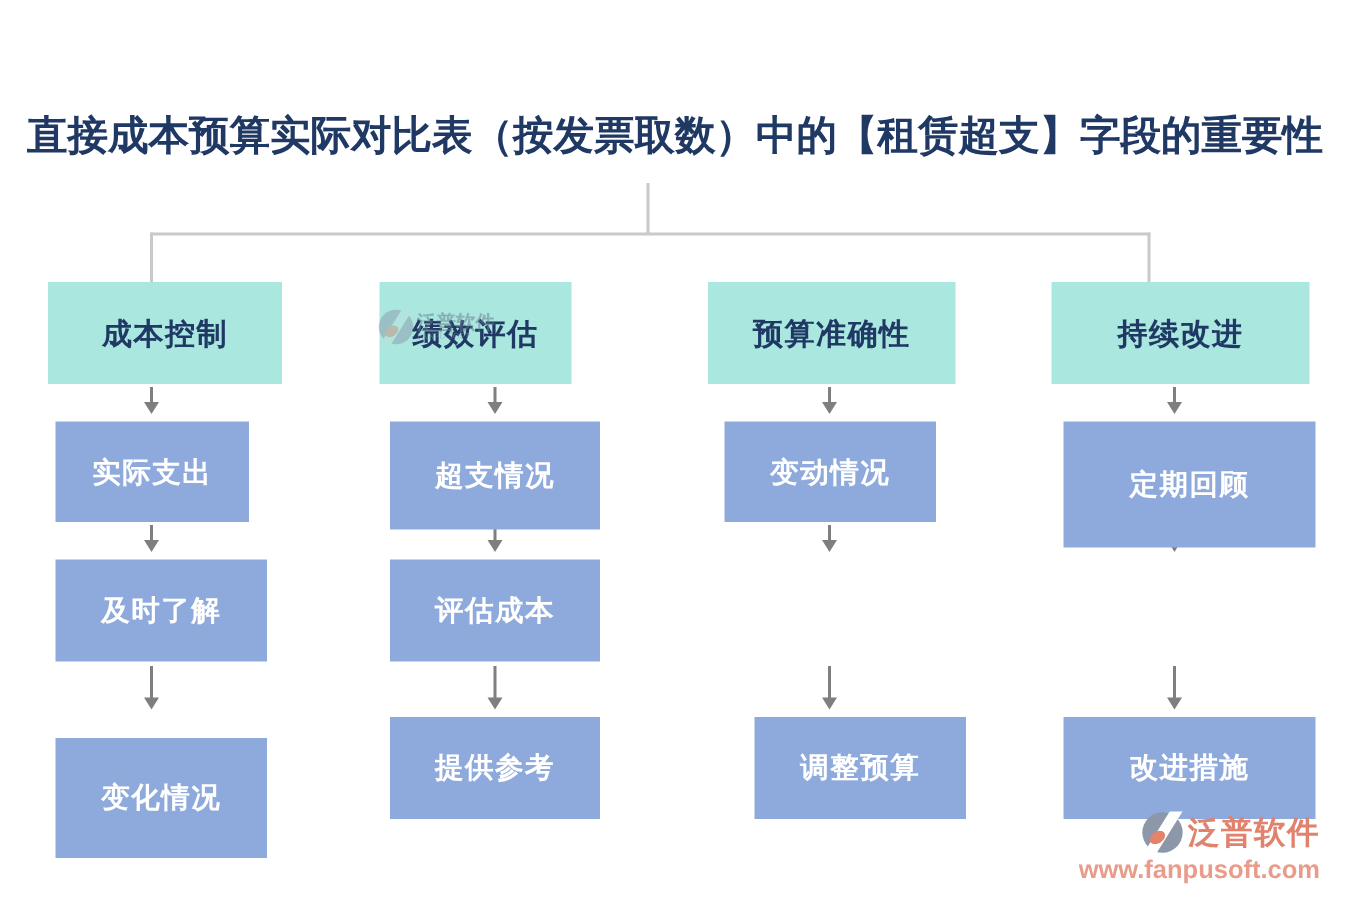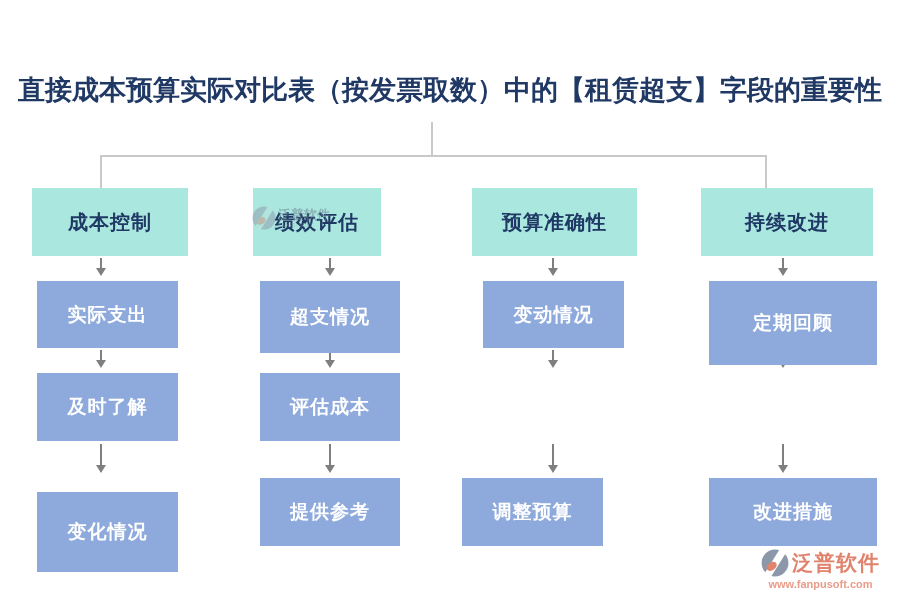--- a/index.html
+++ b/index.html
@@ -48,42 +48,42 @@
   .watermark .wm-sub{font-size:6px;color:#8b9aa8;font-weight:normal;display:block;}
   .footer-brand{
     position:absolute;right:20px;bottom:10px;z-index:4;text-align:center;
   }
   .footer-brand .row{display:flex;align-items:center;justify-content:flex-end;}
   .brand-name{
     font-size:21px;font-weight:bold;color:var(--brand);letter-spacing:1px;margin-left:3px;
     white-space:nowrap;
   }
   .brand-url{
-    font-size:11px;font-weight:bold;color:var(--brand-light);margin-top:1px;
+    font-size:17px;font-weight:bold;color:var(--brand-light);margin-top:1px;
     font-family:"Liberation Sans","DejaVu Sans",sans-serif;white-space:nowrap;
   }
   .logo-svg{display:block;}
 </style>
 </head>
 <body>
 
 <div id="stage">
 
   <div class="title">直接成本预算实际对比表（按发票取数）中的【租赁超支】字段的重要性</div>
 
   <div class="line" style="left:431px;top:122px;width:2px;height:34px"></div>
   <div class="line" style="left:100px;top:155px;width:667px;height:2px"></div>
   <div class="line" style="left:100px;top:155px;width:2px;height:33px"></div>
   <div class="line" style="left:765px;top:155px;width:2px;height:33px"></div>
 
   <div class="box header" style="left:32px;top:188px;width:156px;height:68px">
     <span>成本控制</span>
   </div>
   <div class="arrow" style="left:100px;top:258px;height:15px"></div>
-  <div class="box item" style="left:37px;top:281px;width:141px;height:67px">
+  <div class="box item" style="left:37px;top:281px;width:129px;height:67px">
     <span>实际支出</span>
   </div>
   <div class="arrow" style="left:100px;top:350px;height:15px"></div>
   <div class="box item" style="left:37px;top:373px;width:141px;height:68px">
     <span>及时了解</span>
   </div>
   <div class="arrow" style="left:100px;top:444px;height:26px"></div>
   <div class="box item" style="left:37px;top:492px;width:141px;height:80px">
     <span>变化情况</span>
   </div>
@@ -106,21 +106,21 @@
 
   <div class="box header" style="left:472px;top:188px;width:165px;height:68px">
     <span>预算准确性</span>
   </div>
   <div class="arrow" style="left:552px;top:258px;height:15px"></div>
   <div class="box item" style="left:483px;top:281px;width:141px;height:67px">
     <span>变动情况</span>
   </div>
   <div class="arrow" style="left:552px;top:350px;height:15px"></div>
   <div class="arrow" style="left:552px;top:444px;height:26px"></div>
-  <div class="box item" style="left:462px;top:478px;width:141px;height:68px">
+  <div class="box item" style="left:503px;top:478px;width:141px;height:68px">
     <span>调整预算</span>
   </div>
 
   <div class="box header" style="left:701px;top:188px;width:172px;height:68px">
     <span>持续改进</span>
   </div>
   <div class="arrow" style="left:782px;top:258px;height:15px"></div>
   <div class="box item" style="left:709px;top:281px;width:168px;height:84px">
     <span>定期回顾</span>
   </div>

